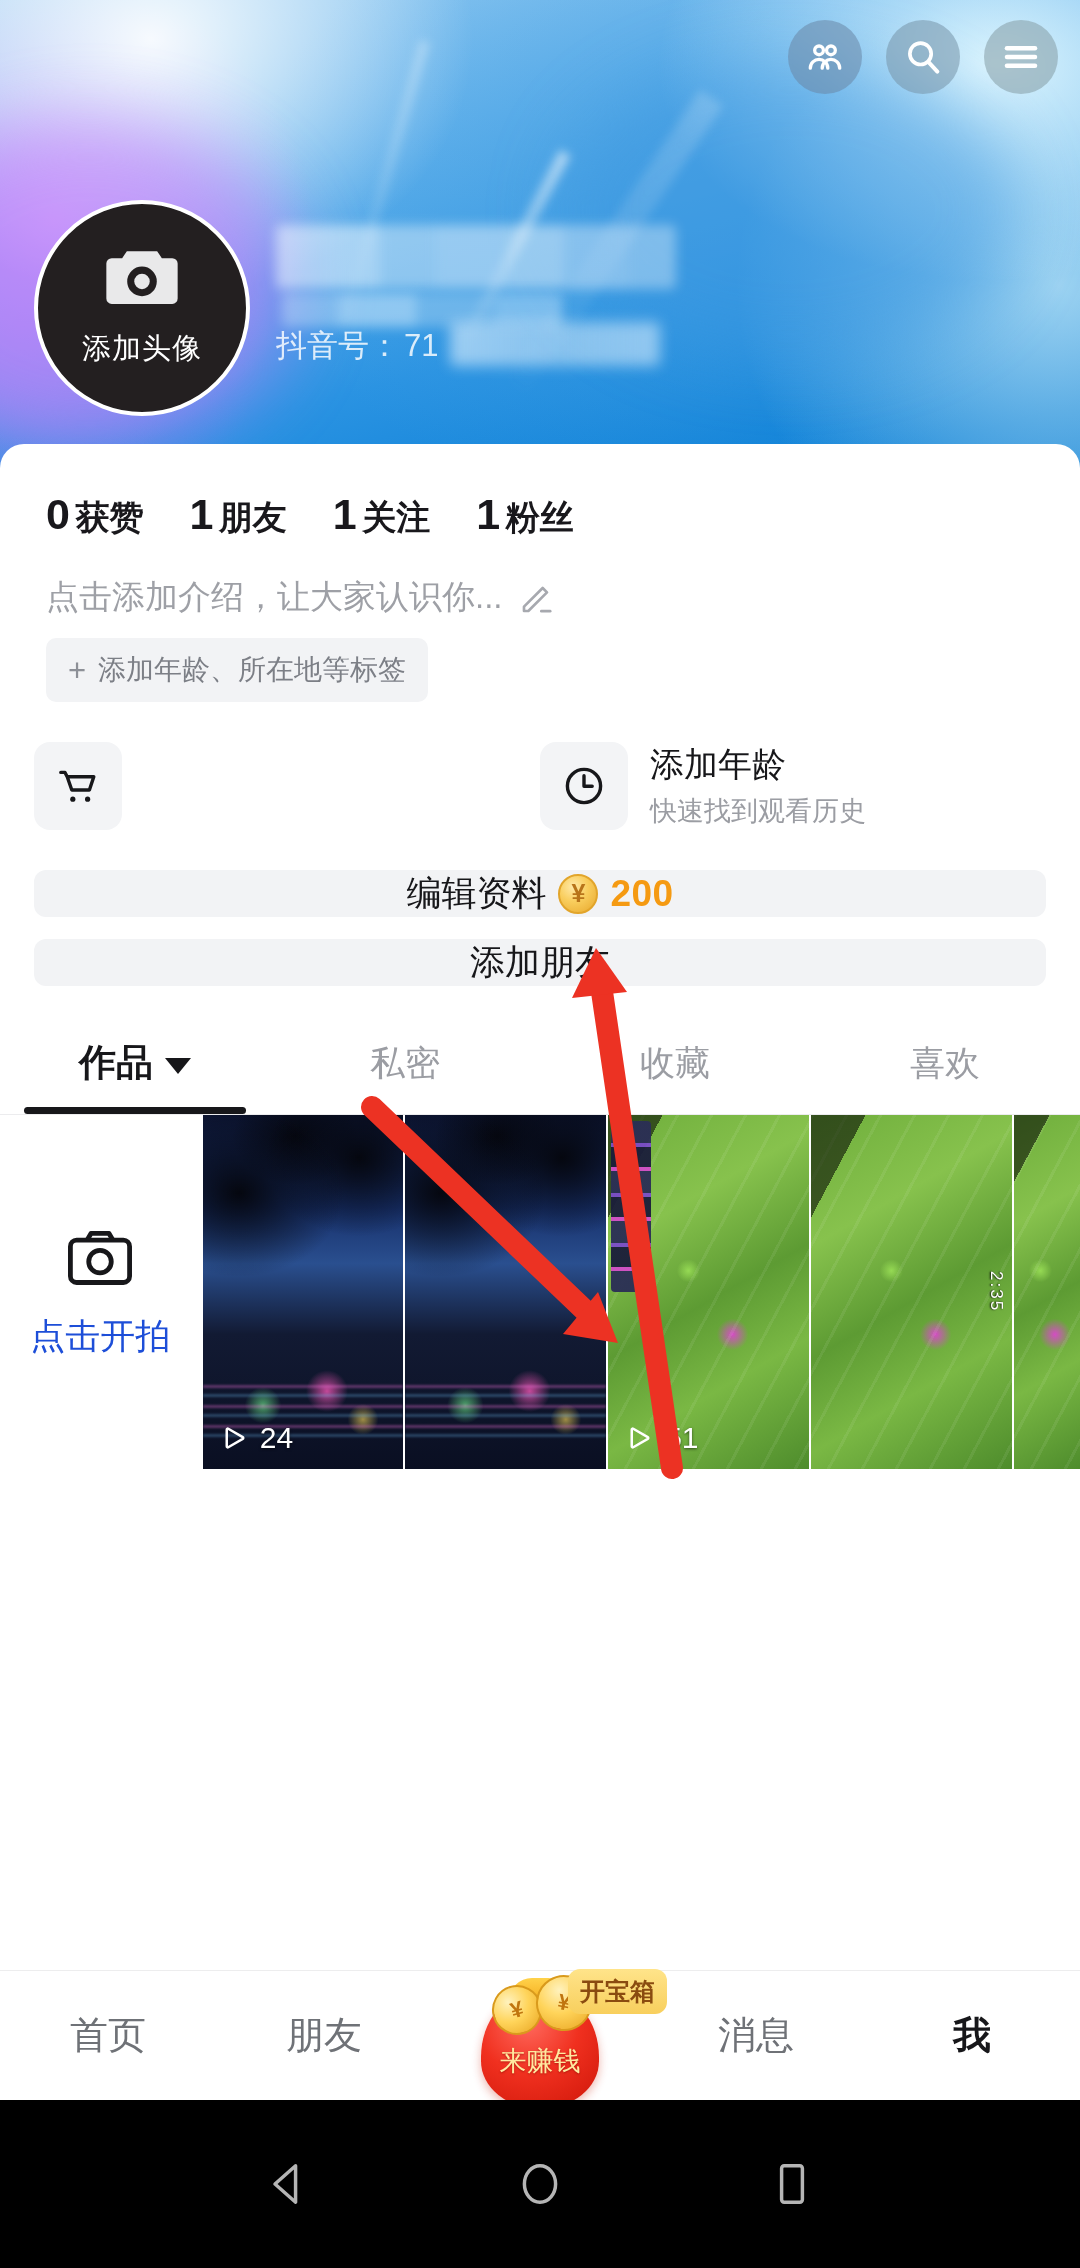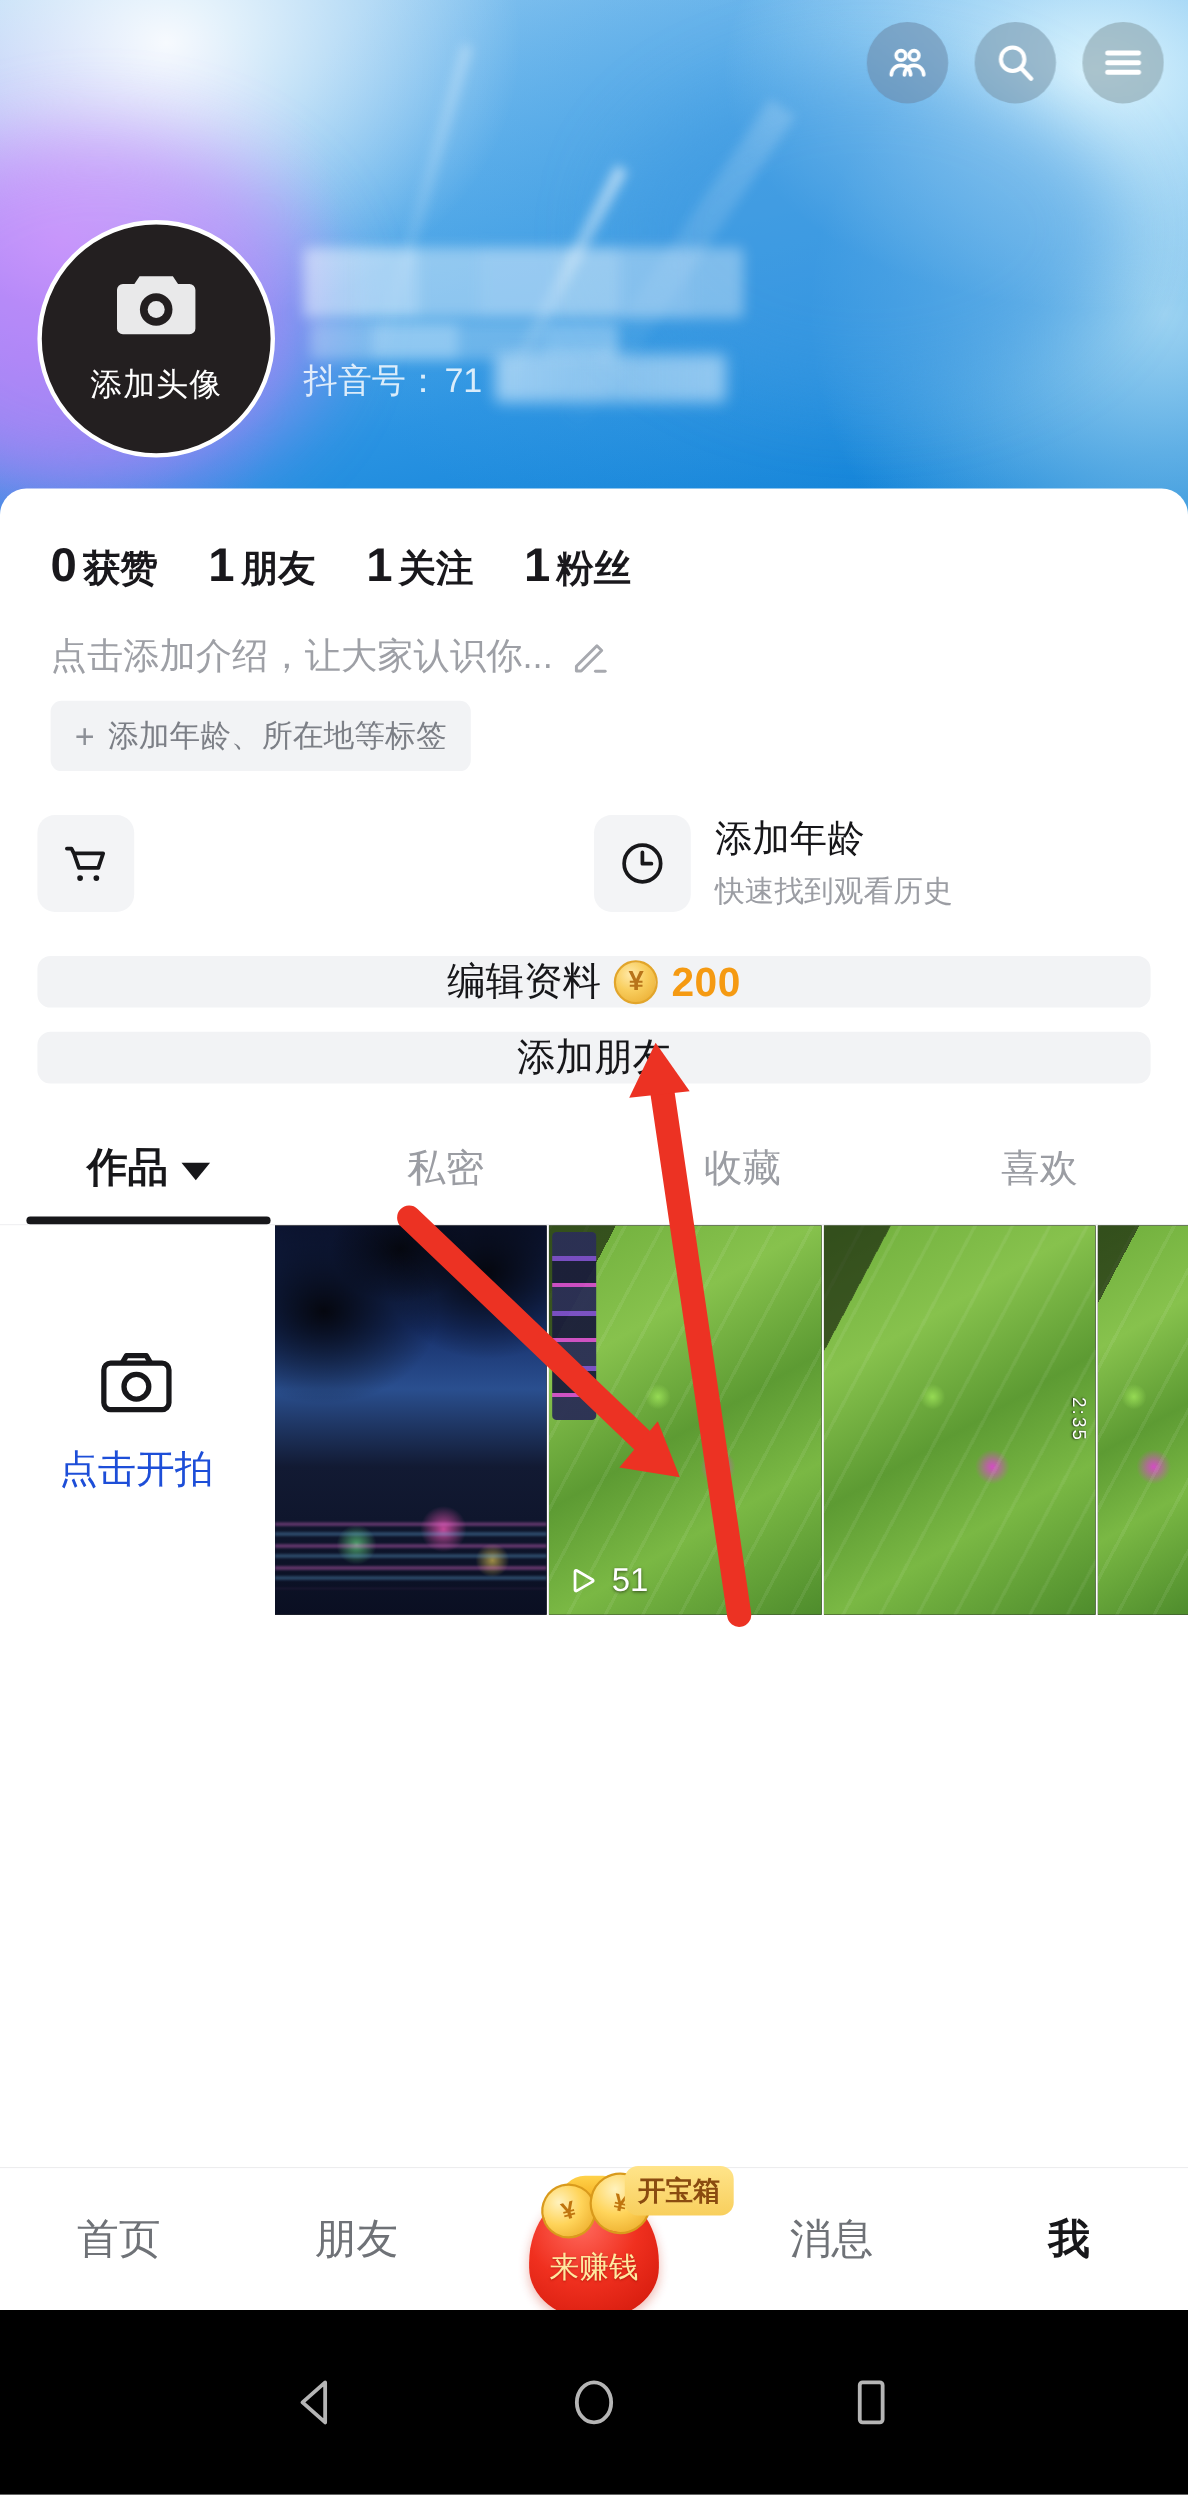--- a/index.html
+++ b/index.html
@@ -415,20 +415,31 @@
     <div class="grid">
       <div class="cell-shoot">
         <svg width="70" height="62" viewBox="0 0 24 22">
           <rect x="1.5" y="5.4" width="21" height="15" rx="2.2" fill="none" stroke="#17171a" stroke-width="1.7"></rect>
           <path d="M7.4 5.4 8.8 3h6.4l1.4 2.4" fill="none" stroke="#17171a" stroke-width="1.7" stroke-linejoin="round"></path>
           <circle cx="12" cy="13" r="4" fill="none" stroke="#17171a" stroke-width="1.7"></circle>
         </svg>
         <span class="shoot-lbl">点击开拍</span>
       </div>
 
+      <div class="vid v1">
+        <div class="art-night">
+            <div class="wlines"></div>
+          </div>
+        <div class="play-tag">
+          <svg width="30" height="30" viewBox="0 0 24 24">
+            <path d="M7.4 4.6 19 11.3a.8.8 0 0 1 0 1.4L7.4 19.4a.8.8 0 0 1-1.2-.7V5.3a.8.8 0 0 1 1.2-.7z" fill="none" stroke="#fff" stroke-width="2" stroke-linejoin="round"></path>
+          </svg>
+          <span>24</span>
+        </div>
+      </div>
 
       <div class="vid v2">
         <div class="art-night">
             <div class="wlines"></div>
           </div>
       </div>
 
       <div class="vid v3">
         <div class="art-game">
           <div class="ui-col"></div>

